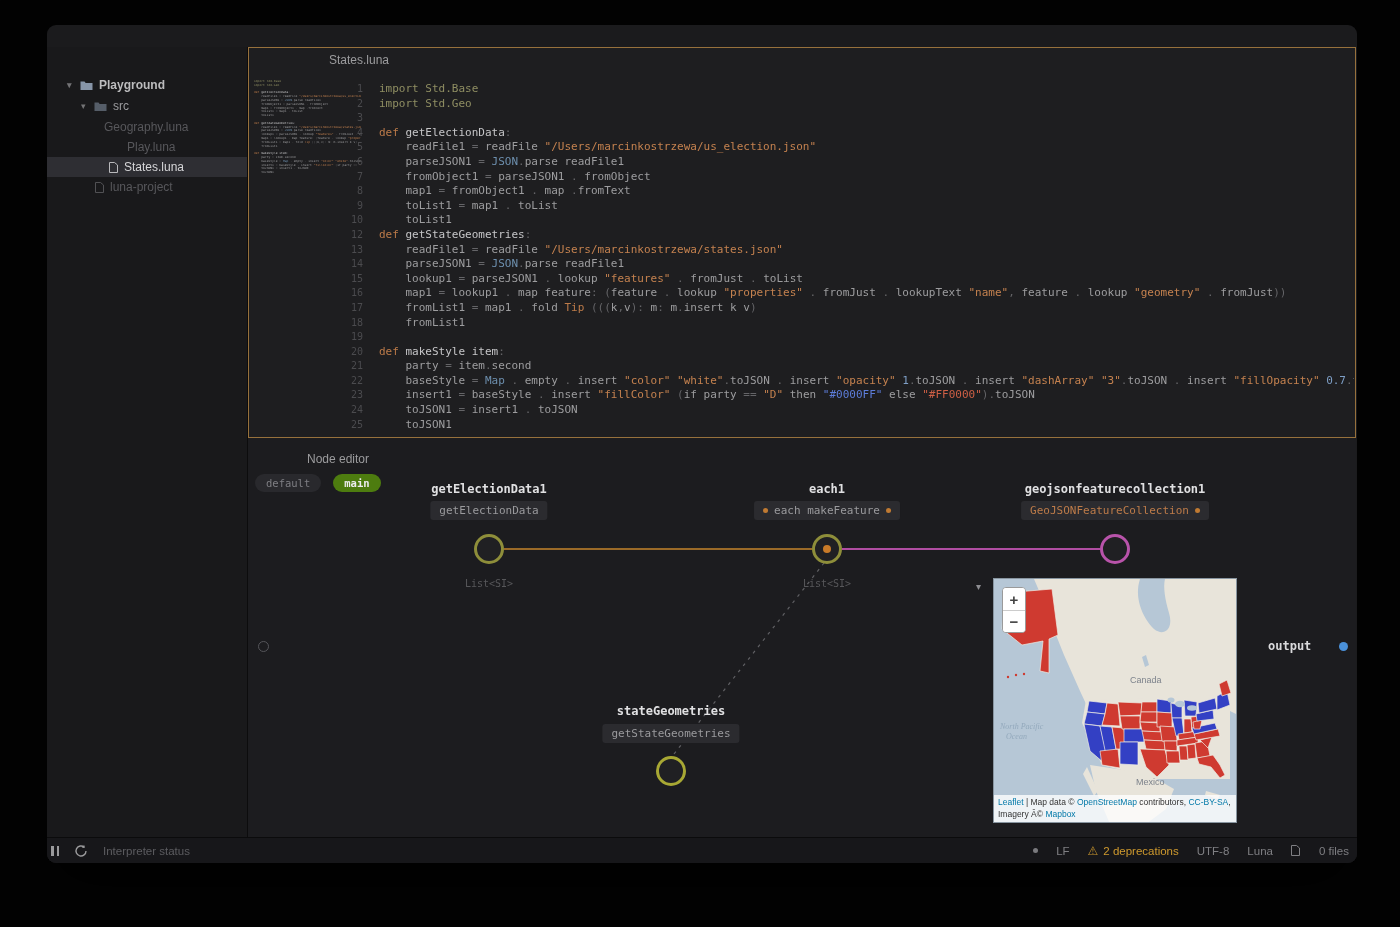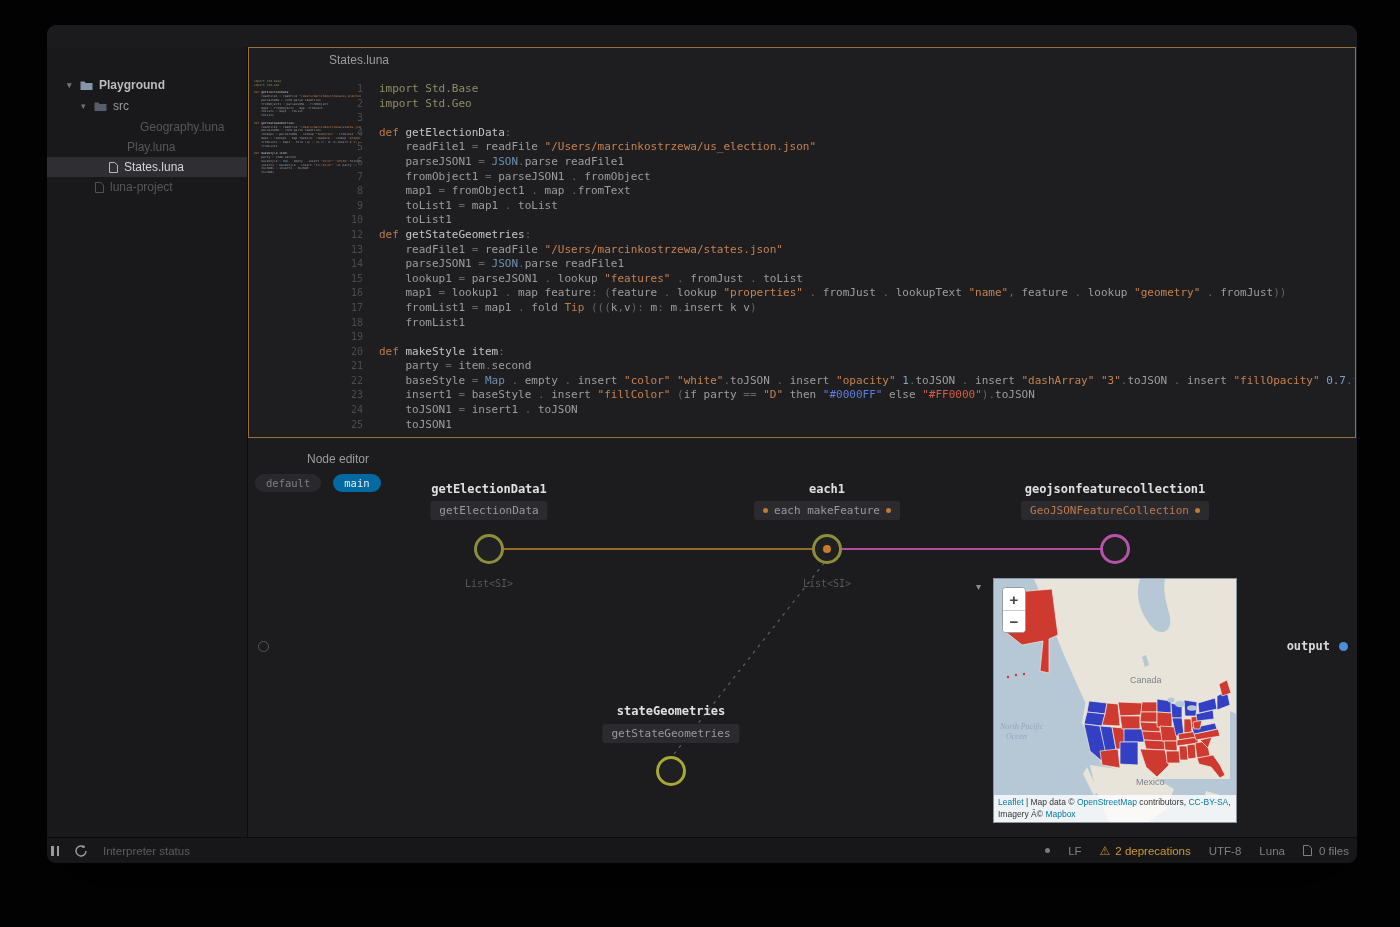--- a/index.html
+++ b/index.html
@@ -25,21 +25,21 @@
 
   
   .sidebar{position:absolute;left:0;top:22px;width:201px;height:790px;background:#19191b;border-right:1px solid #0c0c0d}
   .side-row{position:absolute;left:0;right:0;height:20px;display:flex;align-items:center;font-size:12px;color:#9b9b9e;cursor:default}
   .side-row .chev{width:10px;font-size:9px;color:#737376;margin-right:3px}
   .side-row .icn{margin-right:6px;display:flex;align-items:center}
   .side-row.dim{color:#57575b}
   .side-row.selected{background:#2e2e33;color:#d6d6d8}
   .row-root{top:28px;padding-left:20px;color:#bcbcbe;font-weight:bold}
   .row-src{top:49px;padding-left:34px}
-  .row-geo{top:70px;padding-left:93px}
+  .row-geo{top:70px;padding-left:57px}
   .row-play{top:90px;padding-left:80px}
   .row-states{top:110px;padding-left:62px}
   .row-proj{top:130px;padding-left:48px}
 
   
   .editor-pane{position:absolute;left:201px;top:22px;width:1108px;height:391px;background:#1e1e20;
     border:1px solid var(--focus);overflow:hidden}
   .editor-tab{position:absolute;left:60px;top:5px;width:100px;text-align:center;font-size:12px;color:#9c9c9e}
   .minimap{position:absolute;left:5px;top:32px;width:107px;height:112px;overflow:hidden;opacity:.95}
   .mm-line{height:3.8px;font:3px/3.8px "DejaVu Sans Mono",monospace;white-space:pre;overflow:hidden}
@@ -60,37 +60,37 @@
   .tk-ctor{color:#bd7b49}
   .tk-num{color:#7e9fc6}
   .tk-bstr{color:#5d7dda}
   .tk-rstr{color:#cf5f45}
 
   
   .node-pane{position:absolute;left:201px;top:413px;width:1108px;height:399px;background:#1c1c1f;overflow:hidden}
   .node-title{position:absolute;left:59px;top:14px;width:100px;font-size:12px;color:#9c9c9e}
   .crumbs{position:absolute;left:7px;top:36px;display:flex;gap:12px;font:10.5px "DejaVu Sans Mono",monospace}
   .crumb{background:#29292d;color:#7f7f84;border-radius:9px;padding:3px 11px}
-  .crumb.active{background:#0369a1;color:#ececee;font-weight:normal}
+  .crumb.active{background:#4d7c0f;color:#ececee;font-weight:bold}
   .wires{position:absolute;inset:0;pointer-events:none}
   .nlabel{position:absolute;transform:translateX(-50%);font:bold 12px "DejaVu Sans Mono",monospace;color:#e0e0e2;white-space:nowrap}
   .nchip{position:absolute;transform:translateX(-50%);background:#2b2b2f;border-radius:3px;padding:3px 9px;
     font:11px "DejaVu Sans Mono",monospace;color:#9a9a9d;white-space:nowrap;display:flex;align-items:center;gap:6px}
   .nchip .pdot{width:5px;height:5px;border-radius:50%;background:#c07a32}
   .nchip.accent{color:#bd7b49}
   .ncircle{position:absolute;width:30px;height:30px;border-radius:50%;border:3px solid #8e8e3a;
     transform:translateX(-50%);background:rgba(255,255,255,.02);display:flex;align-items:center;justify-content:center}
   .ncircle.pink{border-color:#b853aa}
   .ncircle.yellow{border-color:#a8a834}
   .ncircle .core{width:8px;height:8px;border-radius:50%;background:#c87a28}
   .nport{position:absolute;transform:translateX(-50%);font:10px "DejaVu Sans Mono",monospace;color:#57575a;white-space:nowrap}
   .pane-port{position:absolute;left:10px;top:203px;width:11px;height:11px;border:1.5px solid #55555a;border-radius:50%}
   .viz-toggle{position:absolute;left:728px;top:143px;font-size:10px;color:#8e8e92;cursor:default}
   .output{position:absolute;left:1020px;top:201px;display:flex;align-items:center;gap:9px}
-  .output .olabel{width:62px;text-align:right;font:bold 12px "DejaVu Sans Mono",monospace;color:#d9d9db}
+  .output .olabel{width:62px;font:bold 12px "DejaVu Sans Mono",monospace;color:#d9d9db}
   .output .odot{width:9px;height:9px;border-radius:50%;background:var(--outdot)}
 
   
   .map{position:absolute;left:745px;top:140px;width:244px;height:245px;background:#b6c7d6;
     border:1px solid rgba(0,0,0,.25);overflow:hidden}
   .map svg{display:block}
   .zoomctl{position:absolute;left:8px;top:8px;width:24px;border:1px solid #9a9a9a;border-radius:4px;overflow:hidden;background:#fff}
   .zbtn{width:100%;height:22px;display:flex;align-items:center;justify-content:center;
     font:bold 15px "Liberation Sans",sans-serif;color:#444;background:#fff;cursor:pointer}
   .zbtn+.zbtn{border-top:1px solid #ccc}
@@ -104,21 +104,21 @@
   .statusbar{position:absolute;left:0;top:812px;width:1310px;height:26px;background:#17171a;border-top:1px solid #0b0b0c;
     display:flex;align-items:center;font-size:11.5px;color:#7f7f83}
   .sb-left{display:flex;align-items:center;gap:15px;padding-left:4px}
   .sb-right{display:flex;align-items:center;gap:18px;margin-left:auto;padding-right:8px}
   .sb-dim{color:#5c5c60}
   .pause-icon{display:flex;gap:3px}
   .pause-icon i{display:block;width:2.5px;height:10px;background:#9a9a9c}
   .warn-group{display:flex;align-items:center;gap:5px;color:var(--warn)}
   .warn-tri{font-size:12px;color:var(--warn)}
   .sb-dot{width:5px;height:5px;border-radius:50%;background:#7a7a7e}
-  .files-group{display:flex;align-items:center;gap:7px}
+  .files-group{display:flex;align-items:center;gap:19px}
 </style>
 </head>
 <body>
 
 <div class="screen">
   <div class="window">
 
 
     <div class="sidebar">
       <div class="side-row row-root">

